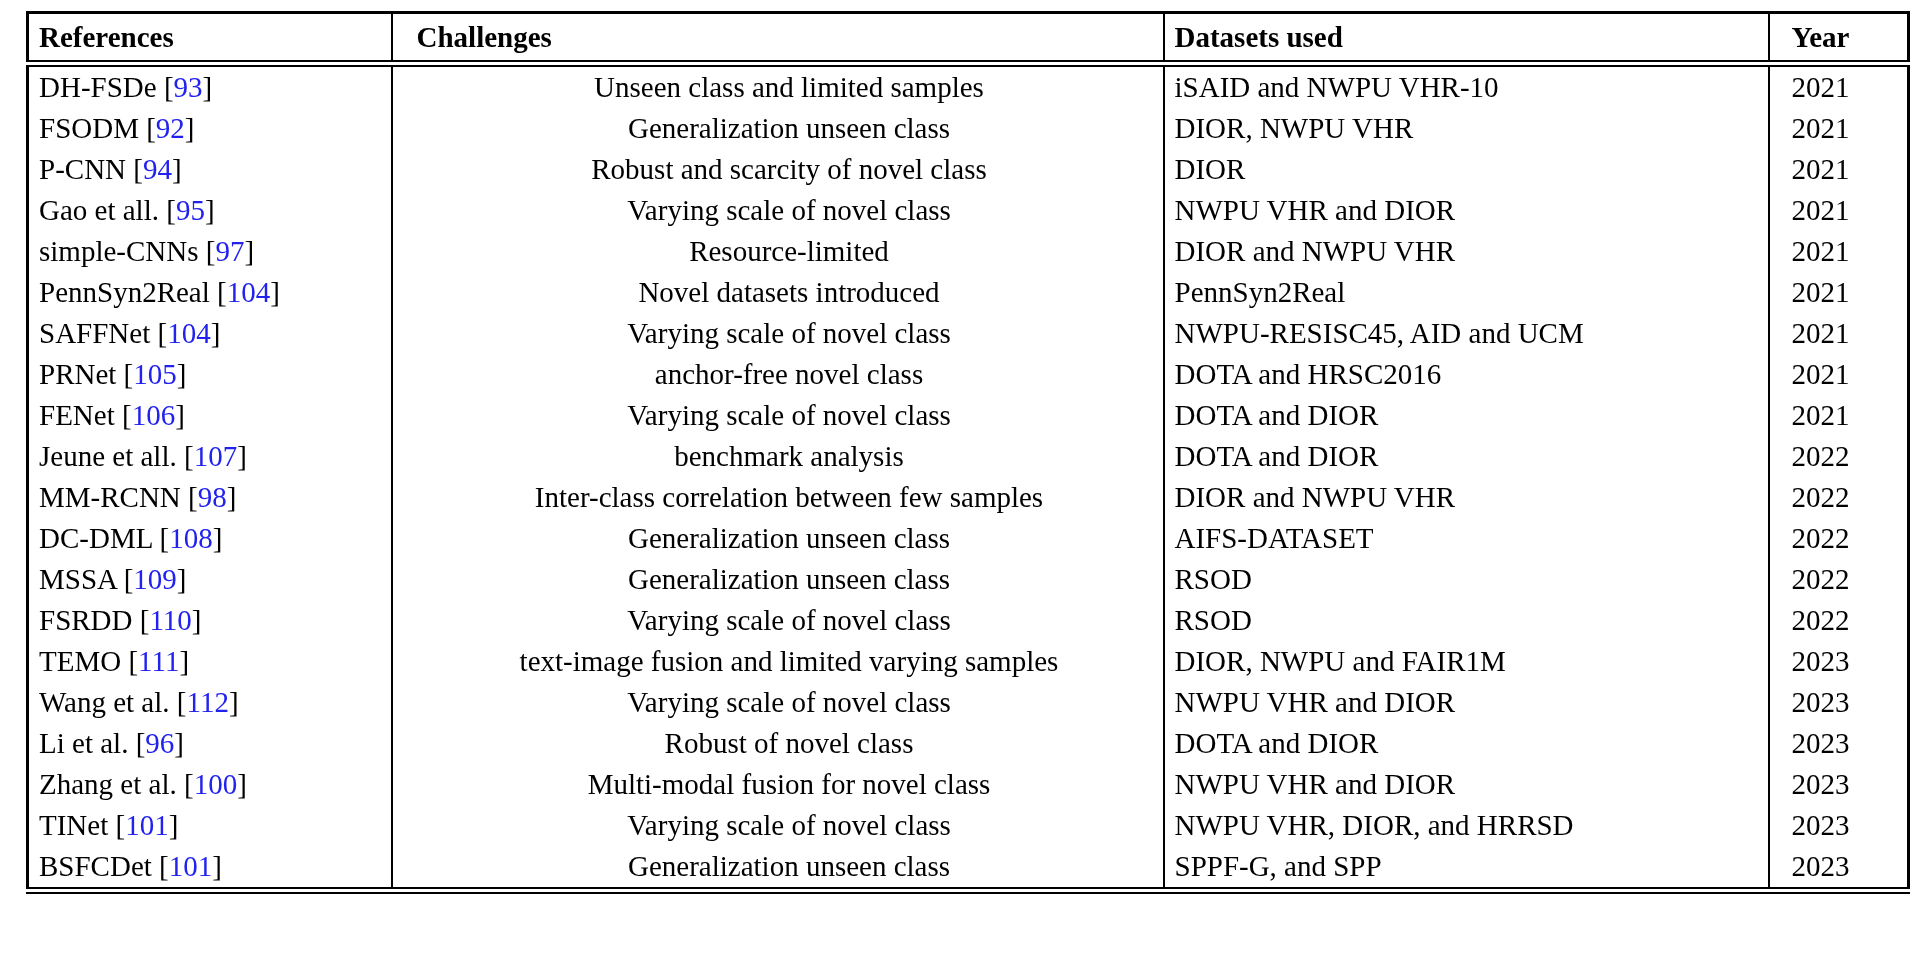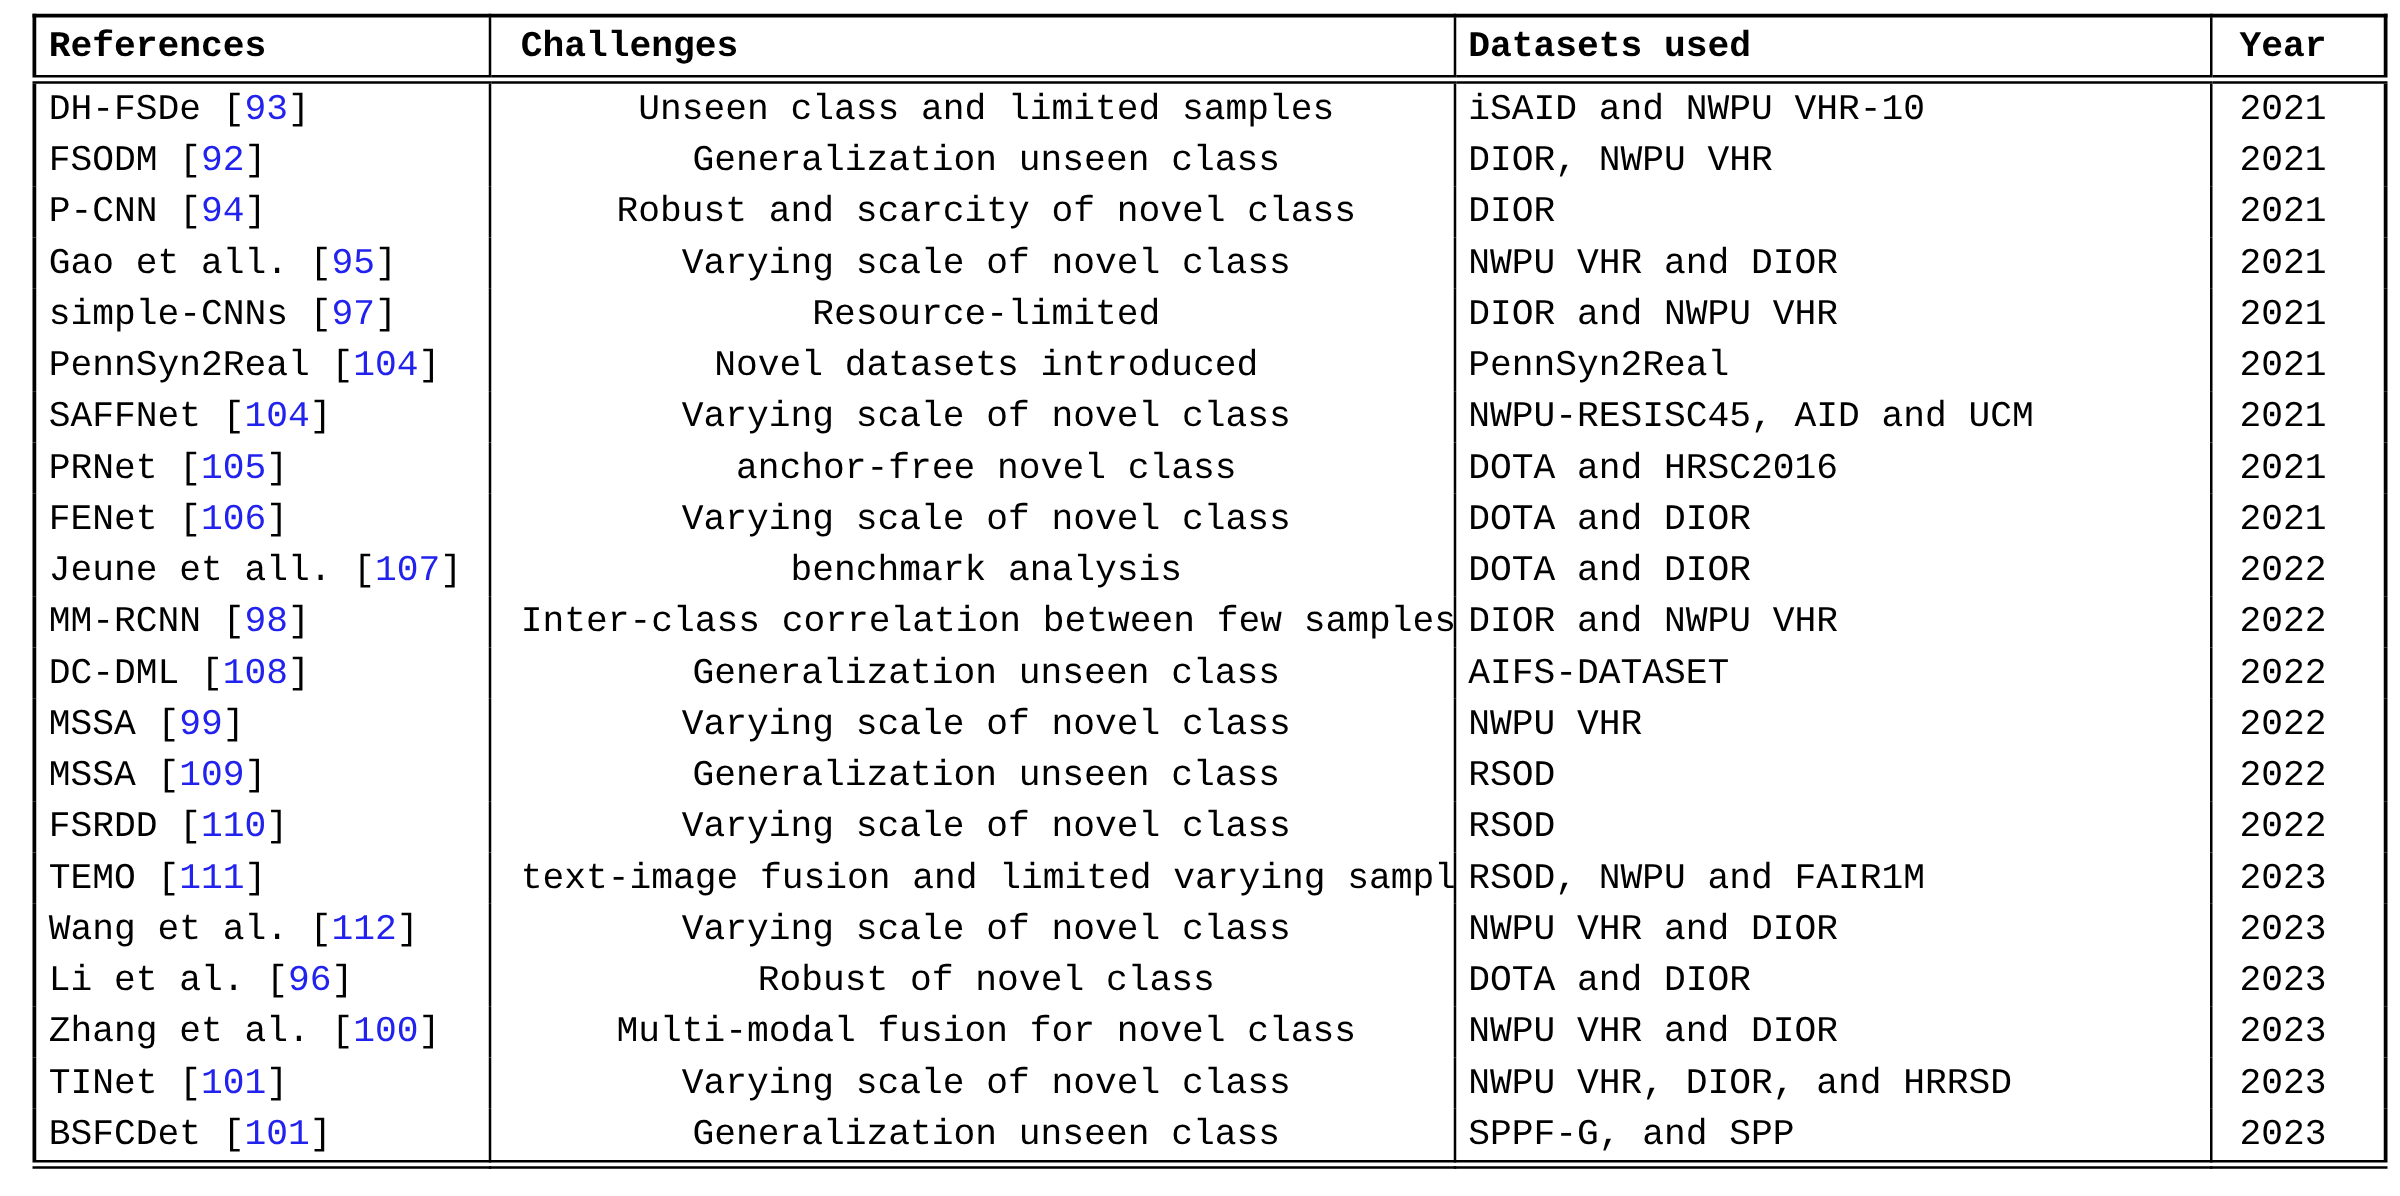--- a/index.html
+++ b/index.html
@@ -5,21 +5,21 @@
   html, body {
     margin: 0;
     padding: 0;
     background: #ffffff;
   }
   .page {
     position: relative;
     width: 1907px;
     height: 957px;
     background: #ffffff;
-    font-family: Liberation Mono, monospace;
+    font-family: Liberation Serif, serif;
     color: #000000;
   }
   table.ref-table {
     position: absolute;
     left: 26px;
     top: 11px;
     width: 1881px;
     border-collapse: collapse;
     table-layout: fixed;
     border: 3px solid #000;
@@ -143,41 +143,35 @@
           <td class="c3">DIOR and NWPU VHR</td>
           <td class="c4">2022</td>
         </tr>
         <tr>
           <td class="c1"><span>DC-DML </span><span class="bracket">[</span><a class="cite">108</a><span class="bracket">]</span></td>
           <td class="c2">Generalization unseen class</td>
           <td class="c3">AIFS-DATASET</td>
           <td class="c4">2022</td>
         </tr>
         <tr>
-          <td class="c1"><span>MSSA </span><span class="bracket">[</span><a class="cite">99</a><span class="bracket">]</span></td>
-          <td class="c2">Varying scale of novel class</td>
-          <td class="c3">NWPU VHR</td>
-          <td class="c4">2022</td>
-        </tr>
-        <tr>
           <td class="c1"><span>MSSA </span><span class="bracket">[</span><a class="cite">109</a><span class="bracket">]</span></td>
           <td class="c2">Generalization unseen class</td>
           <td class="c3">RSOD</td>
           <td class="c4">2022</td>
         </tr>
         <tr>
           <td class="c1"><span>FSRDD </span><span class="bracket">[</span><a class="cite">110</a><span class="bracket">]</span></td>
           <td class="c2">Varying scale of novel class</td>
           <td class="c3">RSOD</td>
           <td class="c4">2022</td>
         </tr>
         <tr>
           <td class="c1"><span>TEMO </span><span class="bracket">[</span><a class="cite">111</a><span class="bracket">]</span></td>
           <td class="c2">text-image fusion and limited varying samples</td>
-          <td class="c3">RSOD, NWPU and FAIR1M</td>
+          <td class="c3">DIOR, NWPU and FAIR1M</td>
           <td class="c4">2023</td>
         </tr>
         <tr>
           <td class="c1"><span>Wang et al. </span><span class="bracket">[</span><a class="cite">112</a><span class="bracket">]</span></td>
           <td class="c2">Varying scale of novel class</td>
           <td class="c3">NWPU VHR and DIOR</td>
           <td class="c4">2023</td>
         </tr>
         <tr>
           <td class="c1"><span>Li et al. </span><span class="bracket">[</span><a class="cite">96</a><span class="bracket">]</span></td>

